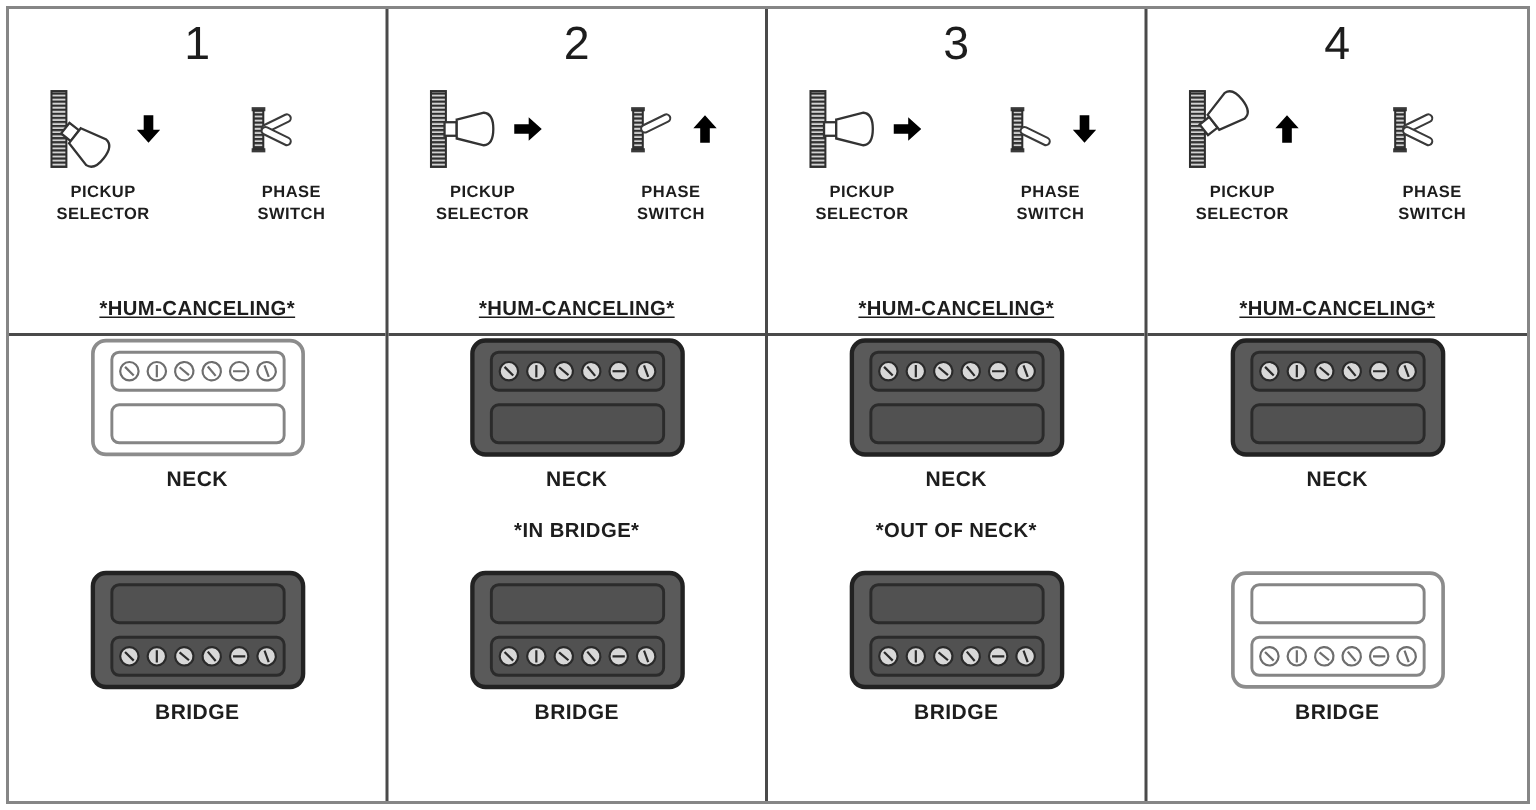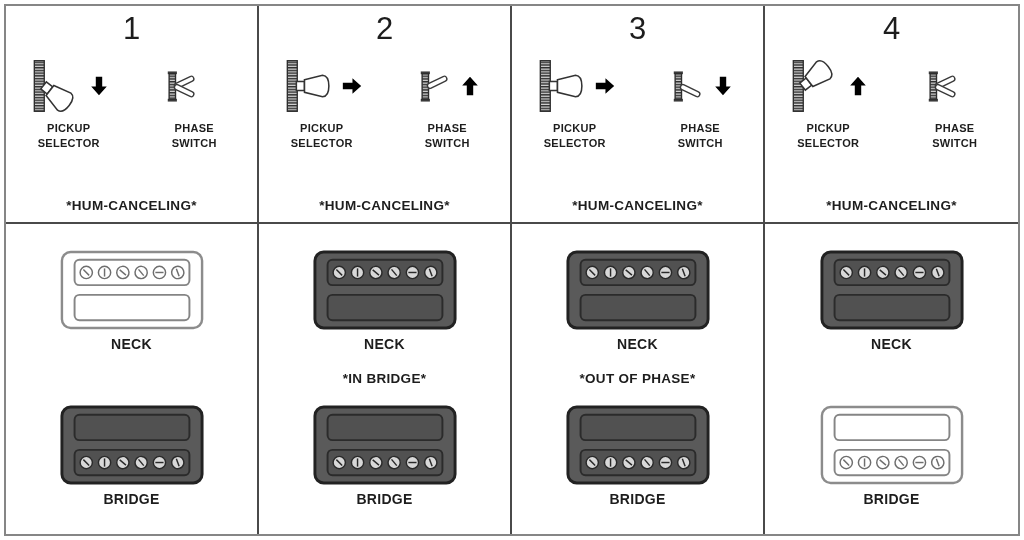--- a/index.html
+++ b/index.html
@@ -19,22 +19,22 @@
     display:flex;flex-direction:column;align-items:center;box-sizing:content-box;
   }
   .col-number{font-size:31px;font-weight:400;margin-top:6px;line-height:1.1;}
   .icons-row{display:flex;width:100%;justify-content:space-evenly;margin-top:8px;}
   .icon-block{display:flex;flex-direction:column;align-items:center;width:50%;}
   .icon-pair{height:64px;display:flex;align-items:center;gap:4px;}
   .icon-label{
     font-weight:bold;font-size:11px;line-height:1.35;text-align:center;
     white-space:pre-line;margin-top:3px;letter-spacing:.3px;
   }
-  .mode-label{margin-top:auto;margin-bottom:9px;font-weight:bold;font-size:13.5px;letter-spacing:.3px;}
-  .col-body{flex:1;display:flex;flex-direction:column;align-items:center;padding-top:25px;}
+  .mode-label{margin-top:auto;margin-bottom:9px;font-weight:bold;font-size:13.5px;letter-spacing:.3px;text-decoration:underline;}
+  .col-body{flex:1;display:flex;flex-direction:column;align-items:center;}
   .pk-label{font-weight:bold;font-size:14px;margin-top:5px;line-height:1.2;letter-spacing:.3px;}
   .phase-note{
     height:51px;display:flex;align-items:center;justify-content:center;
     font-weight:bold;font-size:13.5px;letter-spacing:.3px;
   }
   
   .plate{fill:url(#ribs);stroke:#2e2e2e;stroke-width:1.5;}
   .plate-cap{fill:#3a3a3a;}
   .lv-neck,.lv-handle{fill:#fff;stroke:#333;stroke-width:1.7;}
   .sel-lever{display:none;}
@@ -298,21 +298,21 @@
       <div class="col-body">
         <div class="pickup" data-state="active">
           <svg viewBox="0 0 150 84" width="146" height="82">
             <rect class="pk-body" x="3" y="3" width="144" height="78" rx="9"></rect>
             <rect class="pk-inset" x="16" y="11" width="118" height="26" rx="5"></rect>
             <use class="pk-screws" href="#screwrow6" transform="translate(28,24)"></use>
             <rect class="pk-inset" x="16" y="47" width="118" height="26" rx="5"></rect>
           </svg>
         </div>
         <div class="pk-label">NECK</div>
-        <div class="phase-note">*OUT OF PHASE*</div>
+        <div class="phase-note">*OUT OF NECK*</div>
         <div class="pickup" data-state="active">
           <svg viewBox="0 0 150 84" width="146" height="82">
             <rect class="pk-body" x="3" y="3" width="144" height="78" rx="9"></rect>
             <rect class="pk-inset" x="16" y="11" width="118" height="26" rx="5"></rect>
             <rect class="pk-inset" x="16" y="47" width="118" height="26" rx="5"></rect>
             <use class="pk-screws" href="#screwrow6" transform="translate(28,60)"></use>
           </svg>
         </div>
         <div class="pk-label">BRIDGE</div>
       </div>

